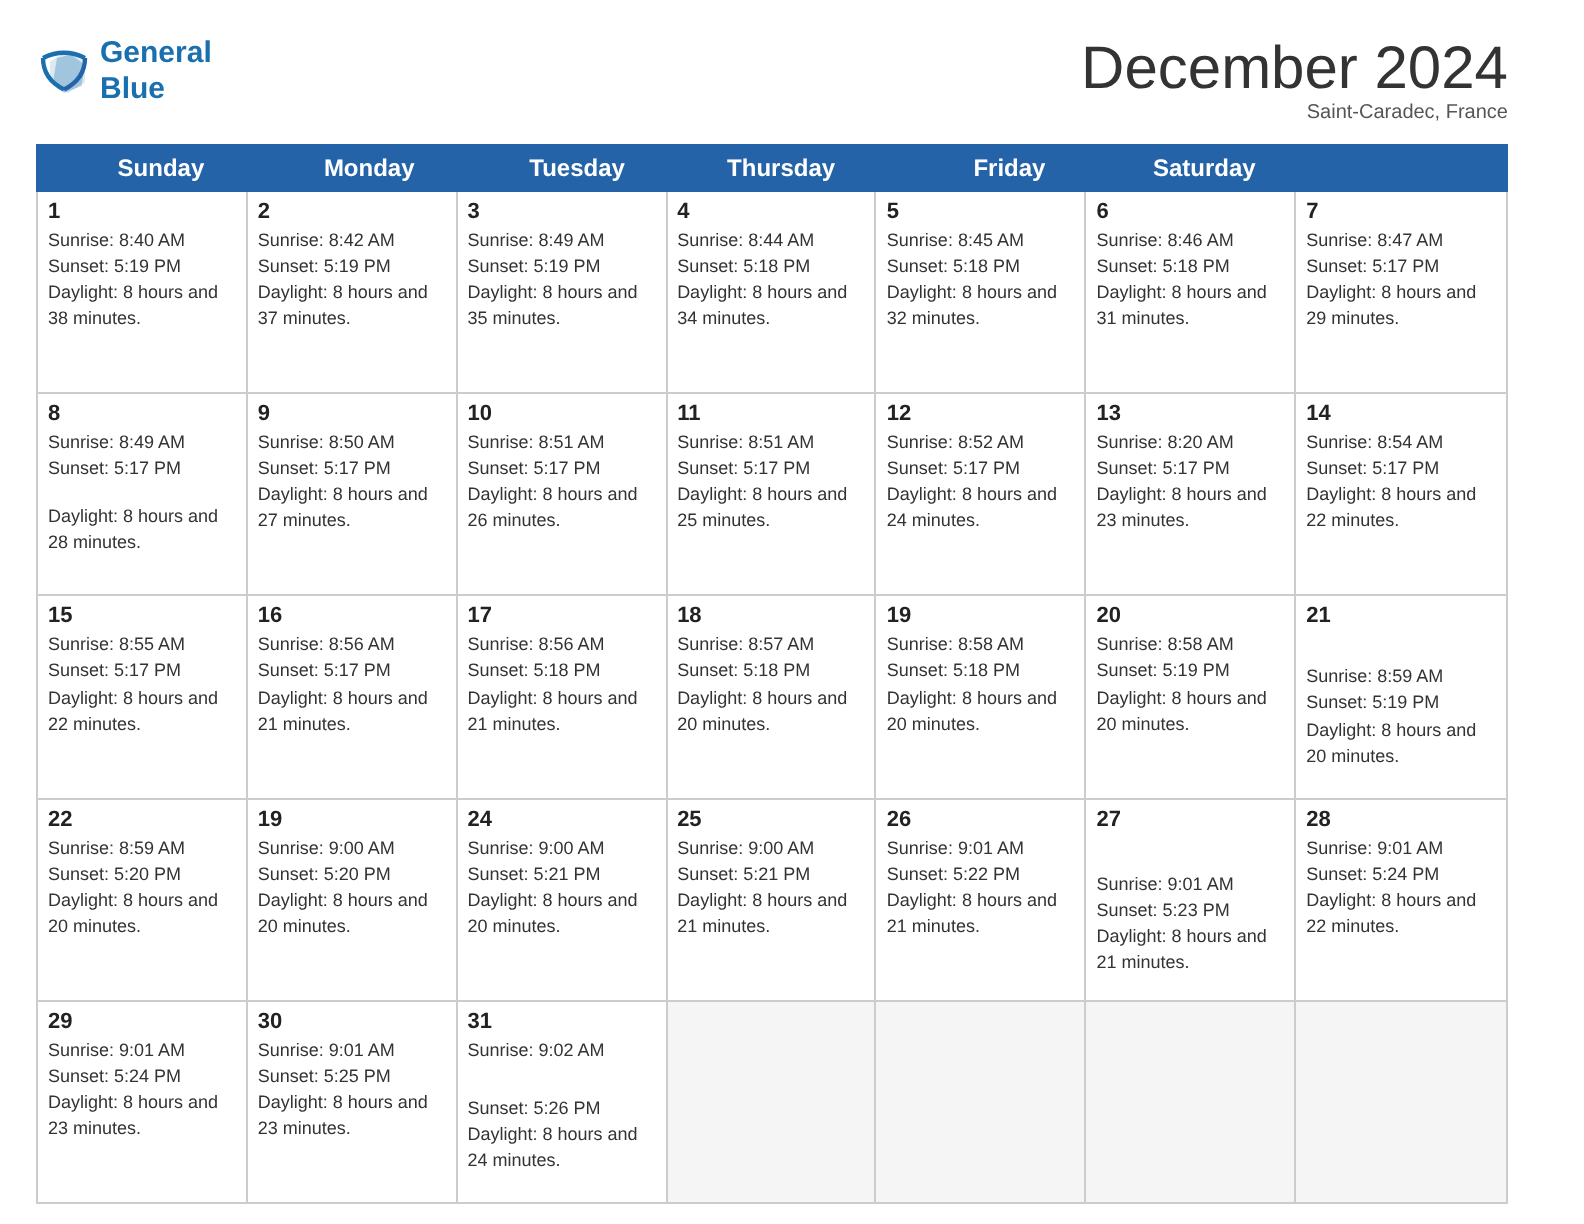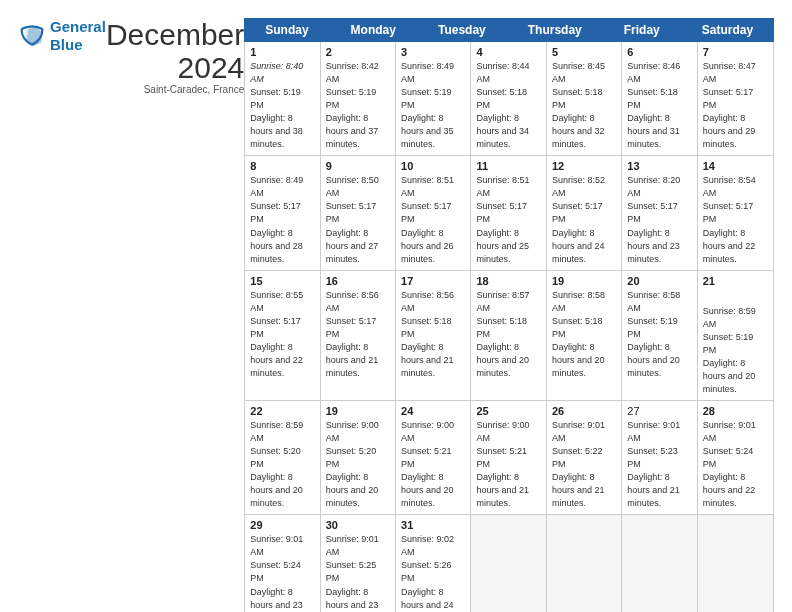--- a/index.html
+++ b/index.html
@@ -8,20 +8,21 @@
       background: #fff;
       width: 792px;
       height: 612px;
       overflow: hidden;
     }
     .page {
       width: 772px;
       height: 612px;
       padding: 18px 18px 10px 18px;
       display: flex;
+      flex-direction: column;
     }
     .header {
       display: flex;
       justify-content: space-between;
       align-items: flex-start;
       margin-bottom: 10px;
     }
     .logo {
       display: flex;
       align-items: center;
@@ -61,21 +62,21 @@
     .cal-header {
       display: grid;
       grid-template-columns: repeat(7, 1fr);
       background: #2563a8;
     }
     .cal-header-cell {
       color: #fff;
       font-size: 12px;
       font-weight: bold;
       padding: 5px 21px;
-      text-align: center;
+      text-align: right;
     }
   </style>
 </head>
 <body>
 
 <div class="page">
   <div class="header">
     <div class="logo">
       <svg class="logo-icon" viewBox="0 0 32 32">
         <rect x="0" y="0" width="32" height="32" fill="white"></rect>
@@ -102,21 +103,21 @@
         <div class="cal-header-cell">Monday</div>
         <div class="cal-header-cell">Tuesday</div>
         <div class="cal-header-cell">Thursday</div>
         <div class="cal-header-cell">Friday</div>
         <div class="cal-header-cell">Saturday</div>
       </div>
     <div style="border:1px solid #ccc; border-top:none; flex:1; display:flex; flex-direction:column;" id="cal-body">
         <div style="display: grid; grid-template-columns: repeat(7, 1fr); flex: 1 1 0%; border-bottom: 1px solid rgb(204, 204, 204);">
           <div style="padding: 4px 5px; font-size: 9px; color: rgb(51, 51, 51); background: rgb(255, 255, 255); vertical-align: top; border-right: 1px solid rgb(204, 204, 204);">
             <span style="font-size: 11px; font-weight: bold; display: block; margin-bottom: 2px; color: rgb(34, 34, 34);">1</span>
-            <span style="display: block; line-height: 1.45; color: rgb(51, 51, 51); font-style: italic;">Sunrise: 8:40 AM</span>
+            <span style="display: block; line-height: 1.45; color: rgb(51, 51, 51);">Sunrise: 8:40 AM</span>
             <span style="display: block; line-height: 1.45; color: rgb(51, 51, 51);">Sunset: 5:19 PM</span>
             <span style="display: block; line-height: 1.45; color: rgb(51, 51, 51);">Daylight: 8 hours and 38 minutes.</span>
           </div>
           <div style="padding: 4px 5px; font-size: 9px; color: rgb(51, 51, 51); background: rgb(255, 255, 255); vertical-align: top; border-right: 1px solid rgb(204, 204, 204);">
             <span style="font-size: 11px; font-weight: bold; display: block; margin-bottom: 2px; color: rgb(34, 34, 34);">2</span>
             <span style="display: block; line-height: 1.45; color: rgb(51, 51, 51);">Sunrise: 8:42 AM</span>
             <span style="display: block; line-height: 1.45; color: rgb(51, 51, 51);">Sunset: 5:19 PM</span>
             <span style="display: block; line-height: 1.45; color: rgb(51, 51, 51);">Daylight: 8 hours and 37 minutes.</span>
           </div>
           <div style="padding: 4px 5px; font-size: 9px; color: rgb(51, 51, 51); background: rgb(255, 255, 255); vertical-align: top; border-right: 1px solid rgb(204, 204, 204);">
@@ -148,21 +149,21 @@
             <span style="display: block; line-height: 1.45; color: rgb(51, 51, 51);">Sunrise: 8:47 AM</span>
             <span style="display: block; line-height: 1.45; color: rgb(51, 51, 51);">Sunset: 5:17 PM</span>
             <span style="display: block; line-height: 1.45; color: rgb(51, 51, 51);">Daylight: 8 hours and 29 minutes.</span>
           </div>
         </div>
         <div style="display: grid; grid-template-columns: repeat(7, 1fr); flex: 1 1 0%; border-bottom: 1px solid rgb(204, 204, 204);">
           <div style="padding: 4px 5px; font-size: 9px; color: rgb(51, 51, 51); background: rgb(255, 255, 255); vertical-align: top; border-right: 1px solid rgb(204, 204, 204);">
             <span style="font-size: 11px; font-weight: bold; display: block; margin-bottom: 2px; color: rgb(34, 34, 34);">8</span>
             <span style="display: block; line-height: 1.45; color: rgb(51, 51, 51);">Sunrise: 8:49 AM</span>
             <span style="display: block; line-height: 1.45; color: rgb(51, 51, 51);">Sunset: 5:17 PM</span>
-            <span style="display: block; line-height: 1.45; color: rgb(51, 51, 51);">Daylight: 8 hours and 28 minutes.</span>
+            <span style="display: block; line-height: 1.45; color: rgb(51, 51, 51); margin-top: 11px;">Daylight: 8 hours and 28 minutes.</span>
           </div>
           <div style="padding: 4px 5px; font-size: 9px; color: rgb(51, 51, 51); background: rgb(255, 255, 255); vertical-align: top; border-right: 1px solid rgb(204, 204, 204);">
             <span style="font-size: 11px; font-weight: bold; display: block; margin-bottom: 2px; color: rgb(34, 34, 34);">9</span>
             <span style="display: block; line-height: 1.45; color: rgb(51, 51, 51);">Sunrise: 8:50 AM</span>
             <span style="display: block; line-height: 1.45; color: rgb(51, 51, 51);">Sunset: 5:17 PM</span>
             <span style="display: block; line-height: 1.45; color: rgb(51, 51, 51);">Daylight: 8 hours and 27 minutes.</span>
           </div>
           <div style="padding: 4px 5px; font-size: 9px; color: rgb(51, 51, 51); background: rgb(255, 255, 255); vertical-align: top; border-right: 1px solid rgb(204, 204, 204);">
             <span style="font-size: 11px; font-weight: bold; display: block; margin-bottom: 2px; color: rgb(34, 34, 34);">10</span>
             <span style="display: block; line-height: 1.45; color: rgb(51, 51, 51);">Sunrise: 8:51 AM</span>
@@ -263,21 +264,21 @@
             <span style="display: block; line-height: 1.45; color: rgb(51, 51, 51);">Sunset: 5:21 PM</span>
             <span style="display: block; line-height: 1.45; color: rgb(51, 51, 51);">Daylight: 8 hours and 21 minutes.</span>
           </div>
           <div style="padding: 4px 5px; font-size: 9px; color: rgb(51, 51, 51); background: rgb(255, 255, 255); vertical-align: top; border-right: 1px solid rgb(204, 204, 204);">
             <span style="font-size: 11px; font-weight: bold; display: block; margin-bottom: 2px; color: rgb(34, 34, 34);">26</span>
             <span style="display: block; line-height: 1.45; color: rgb(51, 51, 51);">Sunrise: 9:01 AM</span>
             <span style="display: block; line-height: 1.45; color: rgb(51, 51, 51);">Sunset: 5:22 PM</span>
             <span style="display: block; line-height: 1.45; color: rgb(51, 51, 51);">Daylight: 8 hours and 21 minutes.</span>
           </div>
           <div style="padding: 4px 5px; font-size: 9px; color: rgb(51, 51, 51); background: rgb(255, 255, 255); vertical-align: top; border-right: 1px solid rgb(204, 204, 204);">
-            <span style="font-size: 11px; font-weight: normal; display: block; margin-bottom: 2px; color: rgb(34, 34, 34);">27</span>
+            <span style="font-size: 11px; font-weight: bold; display: block; margin-bottom: 20px; color: rgb(34, 34, 34);">27</span>
             <span style="display: block; line-height: 1.45; color: rgb(51, 51, 51);">Sunrise: 9:01 AM</span>
             <span style="display: block; line-height: 1.45; color: rgb(51, 51, 51);">Sunset: 5:23 PM</span>
             <span style="display: block; line-height: 1.45; color: rgb(51, 51, 51);">Daylight: 8 hours and 21 minutes.</span>
           </div>
           <div style="padding: 4px 5px; font-size: 9px; color: rgb(51, 51, 51); background: rgb(255, 255, 255); vertical-align: top;">
             <span style="font-size: 11px; font-weight: bold; display: block; margin-bottom: 2px; color: rgb(34, 34, 34);">28</span>
             <span style="display: block; line-height: 1.45; color: rgb(51, 51, 51);">Sunrise: 9:01 AM</span>
             <span style="display: block; line-height: 1.45; color: rgb(51, 51, 51);">Sunset: 5:24 PM</span>
             <span style="display: block; line-height: 1.45; color: rgb(51, 51, 51);">Daylight: 8 hours and 22 minutes.</span>
           </div>
@@ -291,21 +292,21 @@
           </div>
           <div style="padding: 4px 5px; font-size: 9px; color: rgb(51, 51, 51); background: rgb(255, 255, 255); vertical-align: top; border-right: 1px solid rgb(204, 204, 204);">
             <span style="font-size: 11px; font-weight: bold; display: block; margin-bottom: 2px; color: rgb(34, 34, 34);">30</span>
             <span style="display: block; line-height: 1.45; color: rgb(51, 51, 51);">Sunrise: 9:01 AM</span>
             <span style="display: block; line-height: 1.45; color: rgb(51, 51, 51);">Sunset: 5:25 PM</span>
             <span style="display: block; line-height: 1.45; color: rgb(51, 51, 51);">Daylight: 8 hours and 23 minutes.</span>
           </div>
           <div style="padding: 4px 5px; font-size: 9px; color: rgb(51, 51, 51); background: rgb(255, 255, 255); vertical-align: top; border-right: 1px solid rgb(204, 204, 204);">
             <span style="font-size: 11px; font-weight: bold; display: block; margin-bottom: 2px; color: rgb(34, 34, 34);">31</span>
             <span style="display: block; line-height: 1.45; color: rgb(51, 51, 51);">Sunrise: 9:02 AM</span>
-            <span style="display: block; line-height: 1.45; color: rgb(51, 51, 51);">Sunset: 5:26 PM</span>
+            <span style="display: block; line-height: 1.45; color: rgb(51, 51, 51); margin-top: 16px;">Sunset: 5:26 PM</span>
             <span style="display: block; line-height: 1.45; color: rgb(51, 51, 51);">Daylight: 8 hours and 24 minutes.</span>
           </div>
           <div style="padding: 4px 5px; font-size: 9px; color: rgb(51, 51, 51); background: rgb(245, 245, 245); vertical-align: top; border-right: 1px solid rgb(204, 204, 204);"></div>
           <div style="padding: 4px 5px; font-size: 9px; color: rgb(51, 51, 51); background: rgb(245, 245, 245); vertical-align: top; border-right: 1px solid rgb(204, 204, 204);"></div>
           <div style="padding: 4px 5px; font-size: 9px; color: rgb(51, 51, 51); background: rgb(245, 245, 245); vertical-align: top; border-right: 1px solid rgb(204, 204, 204);"></div>
           <div style="padding: 4px 5px; font-size: 9px; color: rgb(51, 51, 51); background: rgb(245, 245, 245); vertical-align: top;"></div>
         </div>
       </div>
   </div>
 </div>

